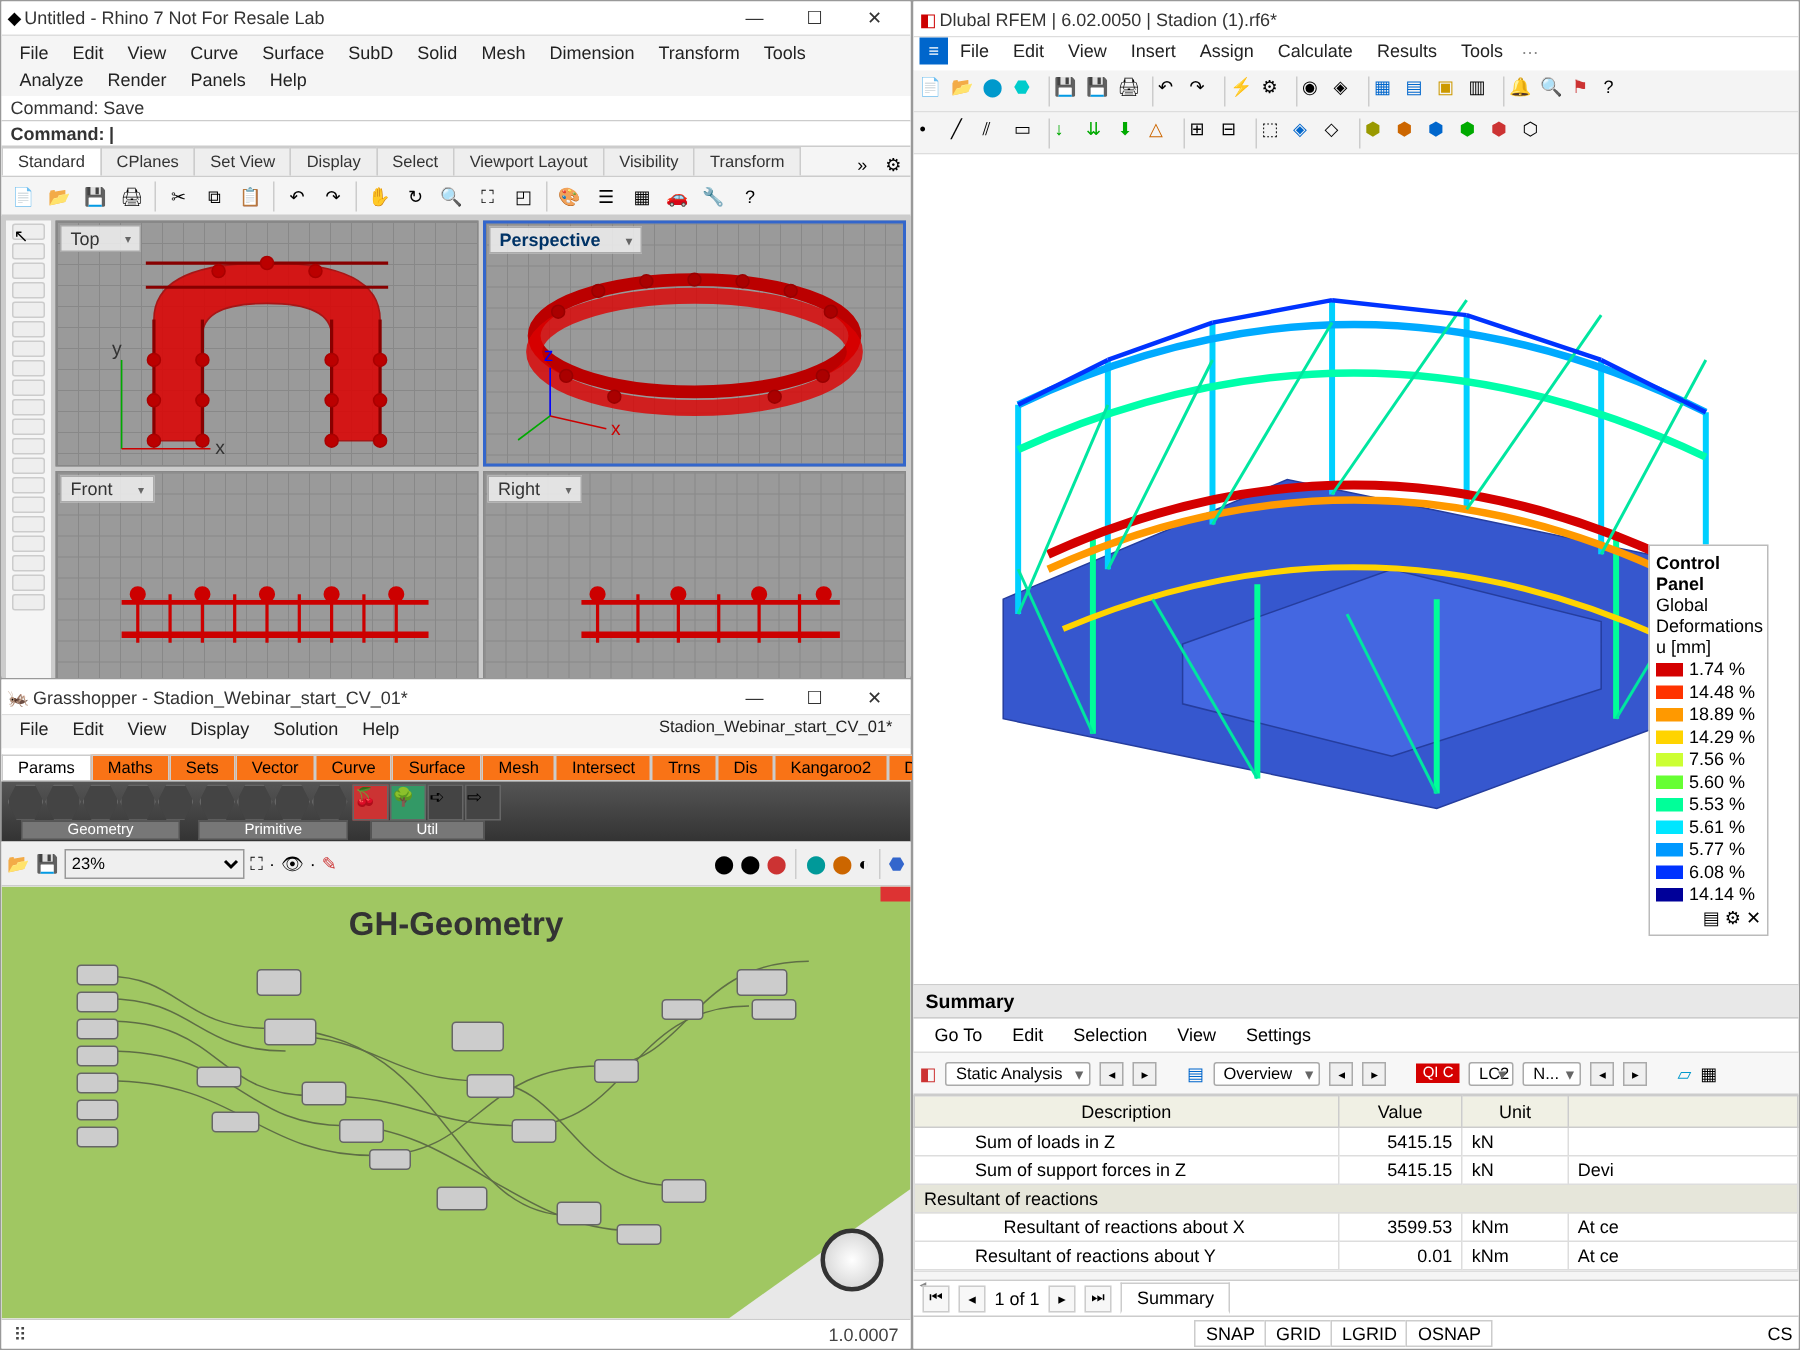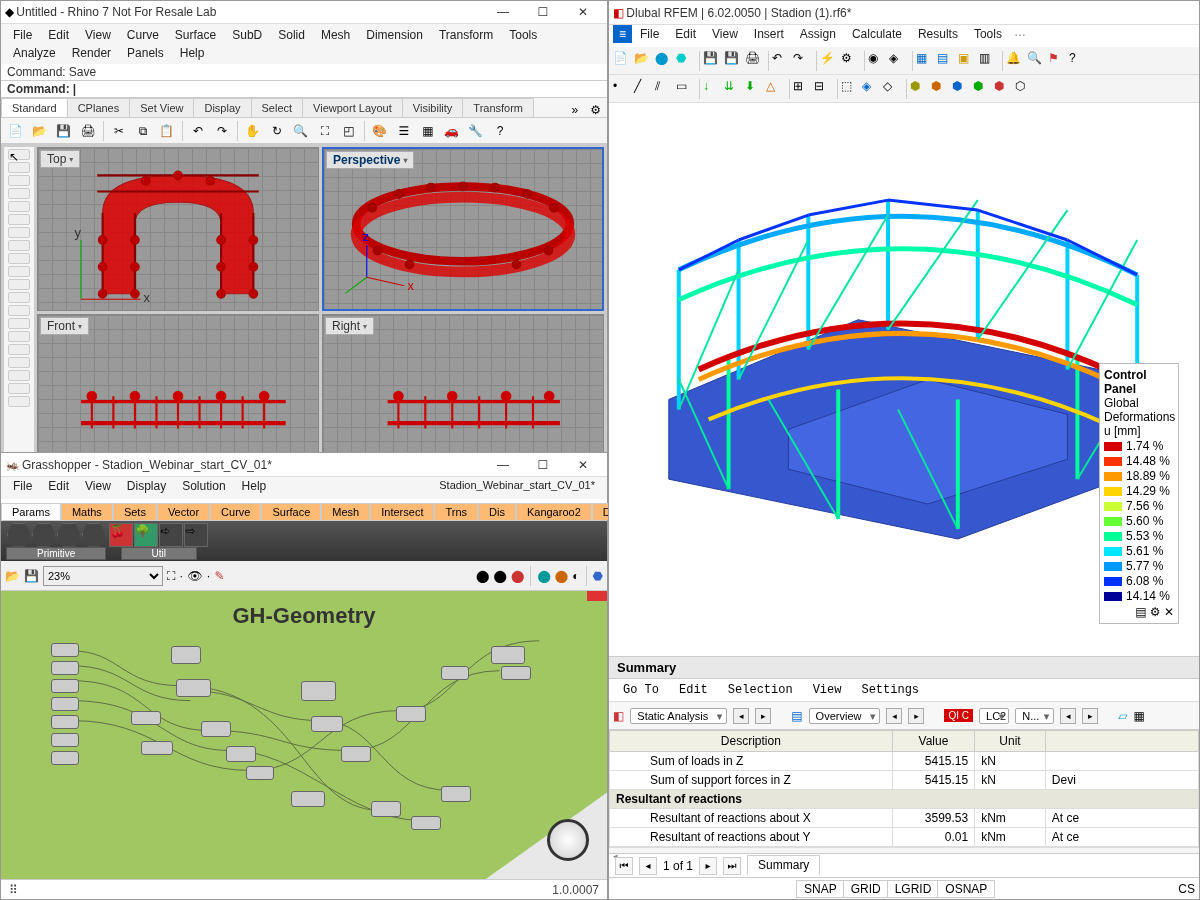--- a/index.html
+++ b/index.html
@@ -16,21 +16,21 @@
 .tabbar { height:22px; display:flex; background:#f5f5f5; border-bottom:1px solid #ccc; align-items:end;}
 .tab { padding:3px 10px; color:#333; border:1px solid #ccc; border-bottom:none; margin-right:-1px; background:#eee; font-size:11px;}
 .tab.active{background:#fff;}
 .tb { height:26px; display:flex; align-items:center; padding:2px 4px; gap:2px; background:#f5f5f5; border-bottom:1px solid #ccc;}
 .tb .ico { width:22px; height:22px; display:flex; align-items:center; justify-content:center; border:1px solid transparent; border-radius:2px;}
 .vpgrid { flex:1; display:grid; grid-template-columns:30px 1fr 1fr; grid-template-rows:1fr 1fr; gap:3px; padding:3px; background:#ccc;}
 .vtool{grid-row:1/3;background:#f5f5f5;display:flex;flex-direction:column;gap:2px;padding:2px;align-items:center;}
 .vtool .ti{width:22px;height:11px;background:#eee;border:1px solid #ccc;border-radius:2px;}
 .vp { background:#999; position:relative; border:1px solid #888; overflow:hidden;}
 .vp.active{border:2px solid #36c;}
-.vlbl{position:absolute;top:2px;left:2px;background:rgba(240,240,240,.85);padding:1px 6px;border:1px solid #aaa;font-size:11px;display:flex;align-items:center;gap:3px;color:#333;}
+.vlbl{position:absolute;top:2px;left:2px;background:rgba(240,240,240,.85);padding:1px 6px;border:1px solid #aaa;font-size:11px;display:flex;align-items:center;gap:17px;color:#333;}
 .vp.active .vlbl{color:#036;font-weight:bold;}
 .grid-bg{background-image:linear-gradient(#888 1px,transparent 1px),linear-gradient(90deg,#888 1px,transparent 1px);background-size:14px 14px;background-color:#9a9a9a;}
 
 .gh-win{left:0; top:452px; width:608px; height:448px; }
 .gh-tb{height:40px;background:linear-gradient(#555,#333);display:flex;align-items:center;padding:2px 4px;gap:2px;}
 .gh-hex{width:24px;height:24px;background:#444;border:1px solid #666;}
 .gh-cat{background:#777;color:#fff;font-size:10px;padding:0 30px;border:1px solid #555;margin:0 1px;}
 .gh-bar2{height:30px;background:#f0f0f0;display:flex;align-items:center;gap:4px;padding:0 4px;border-bottom:1px solid #ccc;}
 .gh-cvs{flex:1;position:relative;background:linear-gradient(#e8e8e8,#e8e8e8);overflow:hidden;}
 .gh-mask{position:absolute;inset:0;background:rgba(140,190,60,.78);clip-path:polygon(0 0,100% 0,100% 70%,80% 100%,0 100%);}
@@ -41,40 +41,40 @@
 .rf-win{left:608px;top:0;width:592px;height:900px;}
 .rf-tb{height:28px;background:#f4f4f4;display:flex;align-items:center;gap:1px;padding:0 4px;flex-wrap:wrap;border-bottom:1px solid #ddd;}
 .rf-tb .ico{width:20px;height:20px;}
 .rf-canvas{flex:1;position:relative;background:#fff;overflow:hidden;}
 .rf-leg{position:absolute;right:20px;top:260px;width:80px;background:#fff;border:1px solid #bbb;font-size:8px;padding:4px;}
 .leg-row{display:flex;align-items:center;gap:4px;margin:1px 0;}
 .leg-sw{width:18px;height:9px;}
 .rf-summary{background:#fff;border-top:1px solid #ccc;}
 .rf-sum-title{background:#e8e8e8;padding:3px 8px;font-weight:bold;border-bottom:1px solid #ccc;font-size:13px;}
 .rf-sum-menu{display:flex;gap:0;padding:2px 4px;border-bottom:1px solid #ddd;}
-.rf-sum-menu span{padding:2px 10px;font-family:Liberation Mono, monospace;}
+.rf-sum-menu span{padding:2px 10px;}
 .rf-sel{height:28px;background:#f7f7f7;display:flex;align-items:center;gap:6px;padding:0 4px;border-bottom:1px solid #ccc;}
 .rf-dd{border:1px solid #aaa;background:#fff;padding:1px 18px 1px 6px;position:relative;border-radius:2px;font-size:11px;}
 .rf-dd::after{content:"▾";position:absolute;right:4px;color:#666;}
 table.rf-tbl{width:100%;border-collapse:collapse;font-size:11px;}
 .rf-tbl th{background:#f0f0e4;border:1px solid #ccc;padding:3px 6px;font-weight:normal;}
 .rf-tbl td{border:1px solid #ddd;padding:2px 6px;}
-.rf-tbl .sec{background:#e6e6da;font-weight:bold;margin-top:36px;}
+.rf-tbl .sec{background:#e6e6da;font-weight:normal;margin-top:36px;}
 .pager{height:24px;display:flex;align-items:center;gap:6px;padding:0 6px;border-top:1px solid #ccc;background:#fff;}
 .pgbtn{border:1px solid #ccc;width:18px;height:18px;display:flex;align-items:center;justify-content:center;font-size:10px;background:#f7f7f7;}
 .snapbar{height:22px;border-top:1px solid #ccc;background:#fff;display:flex;align-items:center;gap:0;padding:0 4px;font-size:11px;justify-content:center;}
 .snap{border:1px solid #ccc;padding:1px 7px;margin:0 -1px;background:#fff;}
 select.gh-zoom{width:120px;height:20px;border:1px solid #999;font-size:11px;}
 svg{display:block;}
 .model-svg{width:100%;height:100%;}
 .wire{position:absolute;pointer-events:none;inset:0;}
 .caret{font-size:8px;color:#666;}
 .sep{width:1px;height:20px;background:#ccc;margin:0 2px;}
 .tabstrip{height:22px;display:flex;background:#fff;border-bottom:1px solid #ccc;align-items:end;}
-.tabstrip .t{padding:2px 10px;border:1px solid #ccc;border-bottom:none;font-size:11px;background:#fdba74;}
+.tabstrip .t{padding:2px 10px;border:1px solid #ccc;border-bottom:none;font-size:11px;background:#f97316;}
 .tabstrip .t.active{background:#fff;}
 .license{margin-left:auto;color:#444;font-size:11px;}
 .smallbtn{width:16px;height:16px;border:1px solid #aaa;background:#f0f0f0;display:flex;align-items:center;justify-content:center;font-size:9px;}
 </style>
 </head>
 <body>
 
 <div class="win" style="left:0;top:0;width:608px;height:452px;">
   <div class="titlebar">
     <span>◆</span>
@@ -336,20 +336,30 @@
     <div class="t">Kangaroo2</div>
     <div class="t">Dlubal</div>
   </div>
   <div class="gh-tb">
     <div style="display:flex;flex-direction:column;align-items:center;">
       <div style="display:flex;gap:1px;">
         <div class="gh-hex" style="clip-path:polygon(25% 0,75% 0,100% 50%,75% 100%,25% 100%,0 50%)"></div>
         <div class="gh-hex" style="clip-path:polygon(25% 0,75% 0,100% 50%,75% 100%,25% 100%,0 50%)"></div>
         <div class="gh-hex" style="clip-path:polygon(25% 0,75% 0,100% 50%,75% 100%,25% 100%,0 50%)"></div>
         <div class="gh-hex" style="clip-path:polygon(25% 0,75% 0,100% 50%,75% 100%,25% 100%,0 50%)"></div>
+        <div class="gh-hex" style="clip-path:polygon(25% 0,75% 0,100% 50%,75% 100%,25% 100%,0 50%)"></div>
+      </div>
+      <div class="gh-cat">Geometry</div>
+    </div>
+    <div style="display:flex;flex-direction:column;align-items:center;">
+      <div style="display:flex;gap:1px;">
+        <div class="gh-hex" style="clip-path:polygon(25% 0,75% 0,100% 50%,75% 100%,25% 100%,0 50%)"></div>
+        <div class="gh-hex" style="clip-path:polygon(25% 0,75% 0,100% 50%,75% 100%,25% 100%,0 50%)"></div>
+        <div class="gh-hex" style="clip-path:polygon(25% 0,75% 0,100% 50%,75% 100%,25% 100%,0 50%)"></div>
+        <div class="gh-hex" style="clip-path:polygon(25% 0,75% 0,100% 50%,75% 100%,25% 100%,0 50%)"></div>
       </div>
       <div class="gh-cat">Primitive</div>
     </div>
     <div style="display:flex;flex-direction:column;align-items:center;">
       <div style="display:flex;gap:1px;">
         <div class="gh-hex" style="background:#c33">🍒</div>
         <div class="gh-hex" style="background:#396">🌳</div>
         <div class="gh-hex">➪</div>
         <div class="gh-hex">⇨</div>
       </div>
@@ -656,21 +666,21 @@
       <tr>
             <td style="padding-left:40px">Sum of support forces in Z</td>
             <td style="text-align:right">5415.15</td>
             <td>kN</td>
             <td>Devi</td>
           </tr>
       <tr class="sec">
             <td colspan="4">Resultant of reactions</td>
           </tr>
       <tr>
-            <td style="padding-left:40px">Resultant of reactions about X</td>
+            <td style="padding-left:59px">Resultant of reactions about X</td>
             <td style="text-align:right">3599.53</td>
             <td>kNm</td>
             <td>At ce</td>
           </tr>
       <tr>
             <td style="padding-left:40px">Resultant of reactions about Y</td>
             <td style="text-align:right">0.01</td>
             <td>kNm</td>
             <td>At ce</td>
           </tr>

